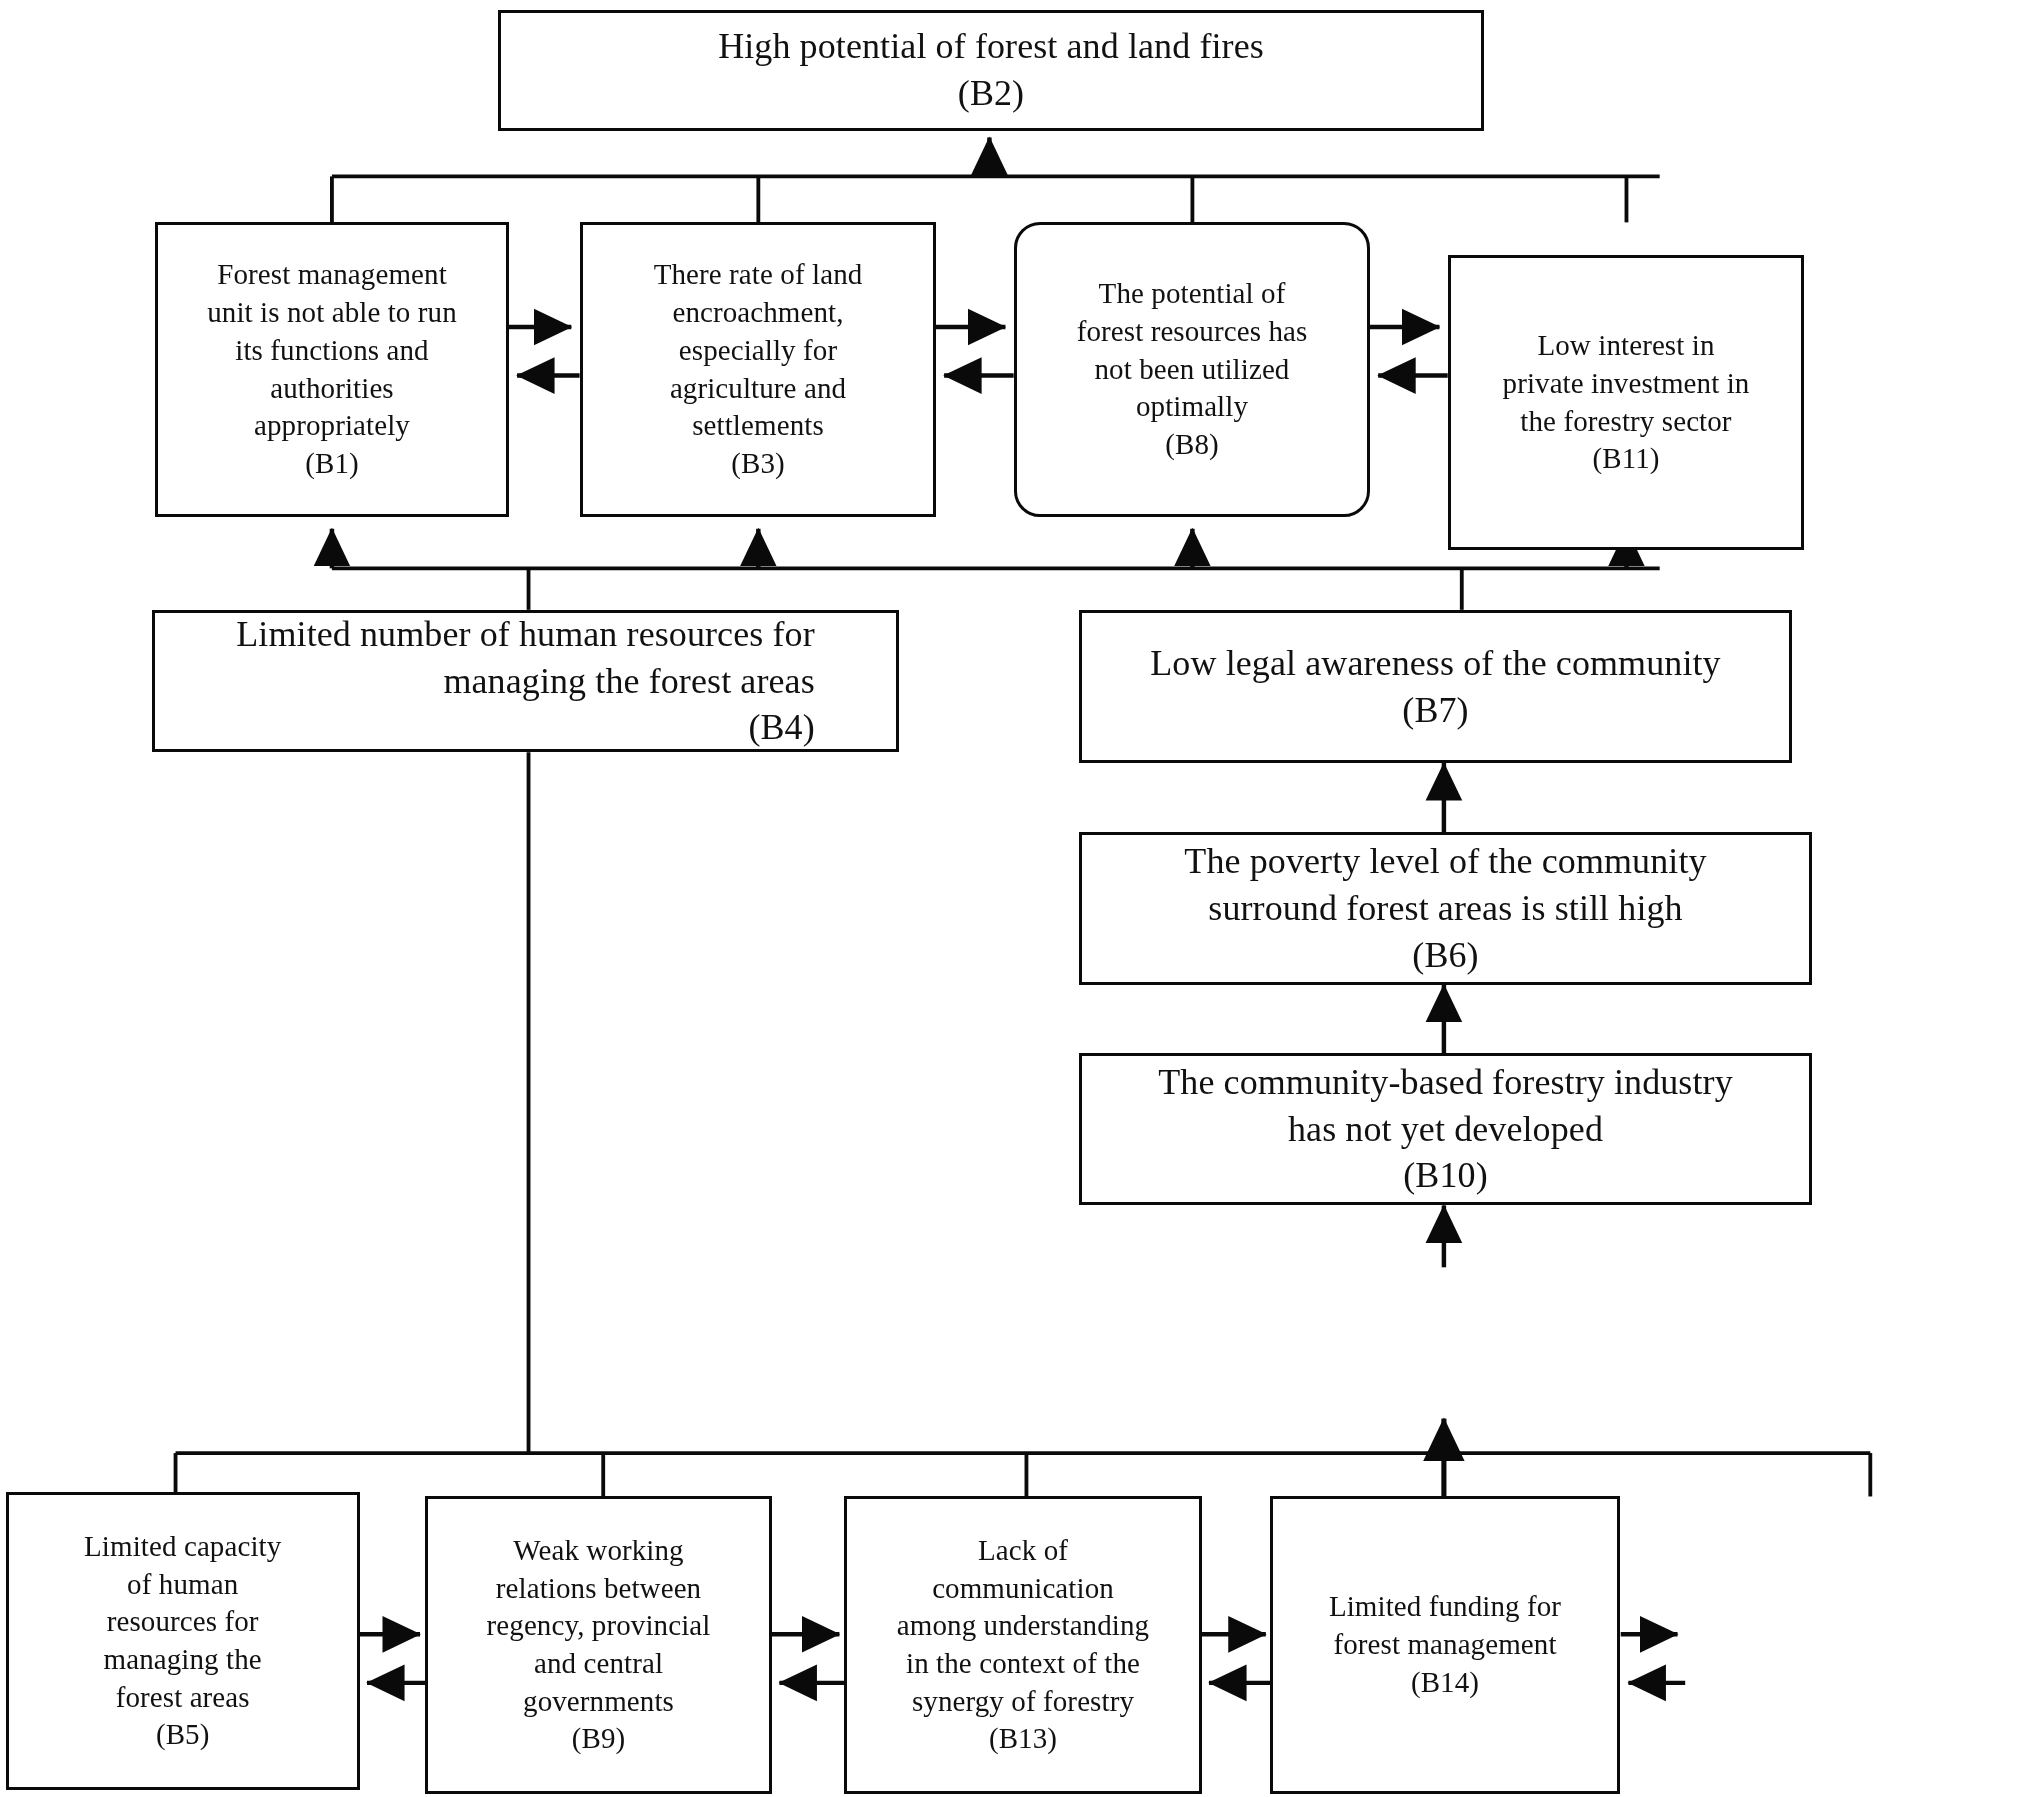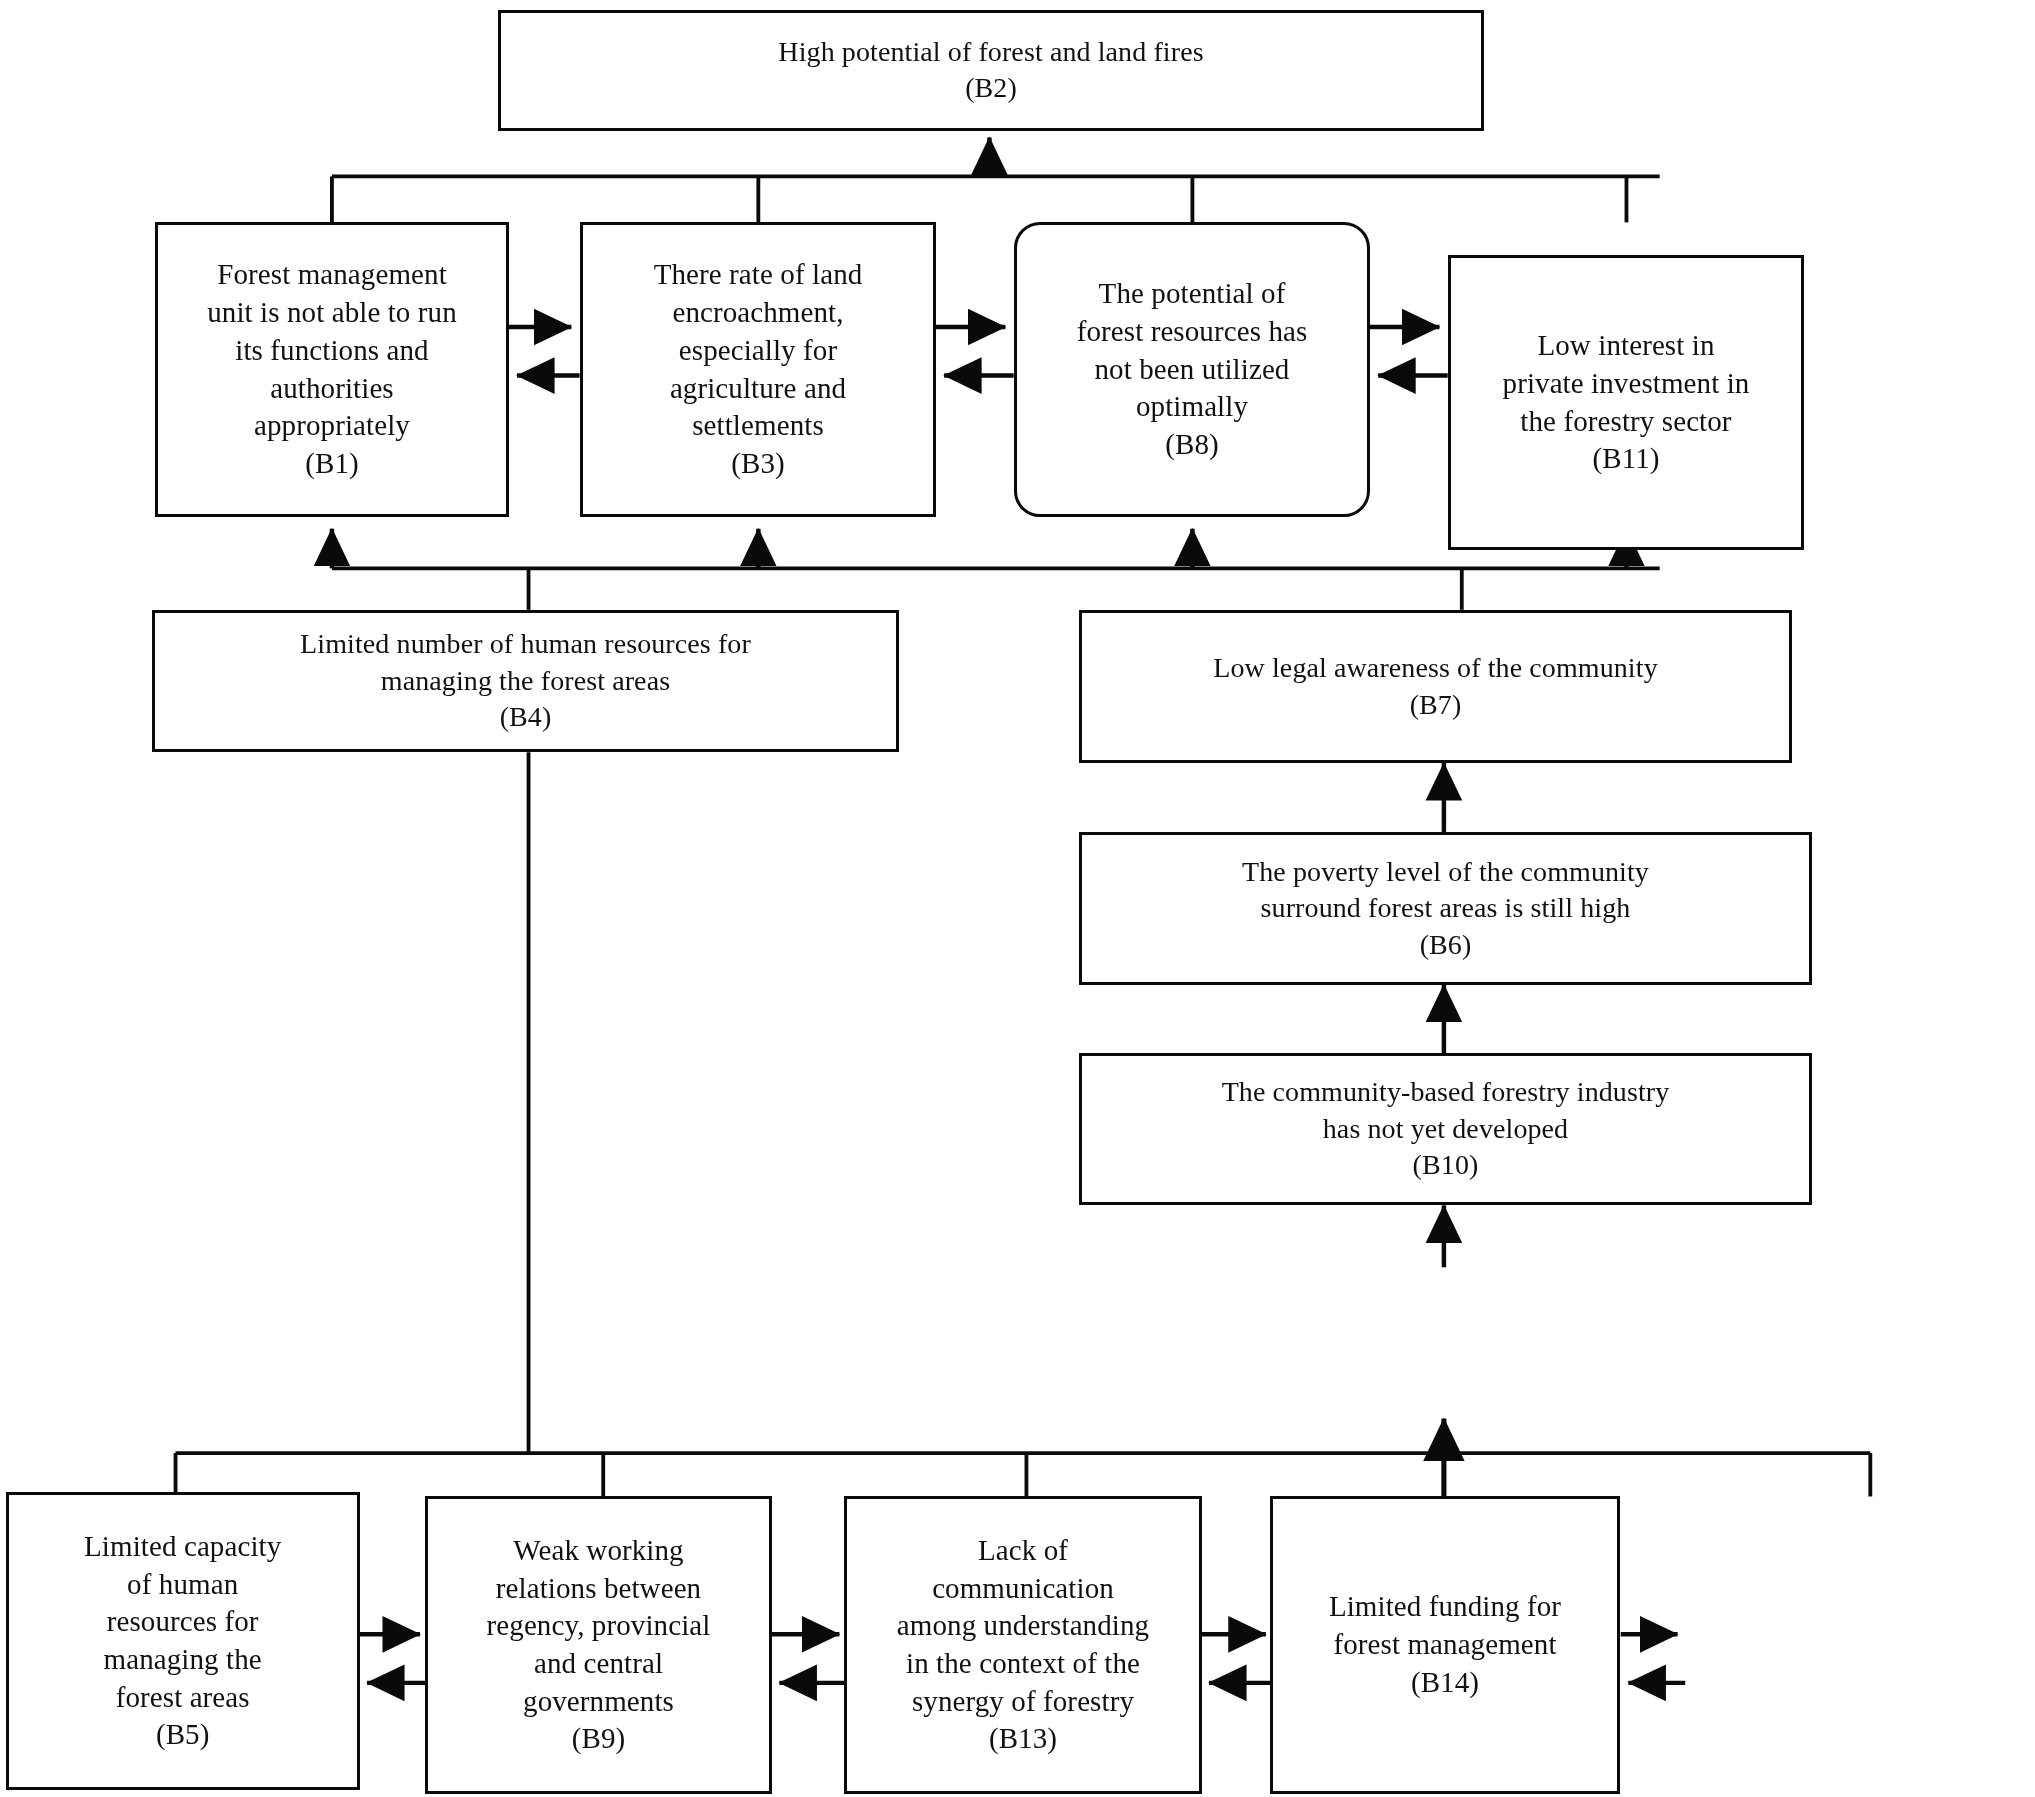--- a/index.html
+++ b/index.html
@@ -25,21 +25,21 @@
     z-index:5;
   }
   .node .txt{
     display:block;
     padding:0 9px;
     line-height:1.30;
     font-size:29px;
     white-space:pre-line;
     letter-spacing:0.1px;
   }
-  .node.wide .txt{font-size:28px;}
+  .node.wide .txt{font-size:36px;}
 </style>
 </head>
 <body>
 
 <div id="page">
 
   <svg id="wires" viewBox="0 0 3188 2816" xmlns="http://www.w3.org/2000/svg">
     <defs>
       <marker id="ah" markerWidth="9" markerHeight="9" refX="8.4" refY="4.5" orient="auto" markerUnits="strokeWidth">
         <path d="M0,0.4 L8.6,4.5 L0,8.6 z" fill="#0a0a0a"></path>
@@ -129,21 +129,21 @@
 (B8)</span>
   </div>
 
   <div class="node" style="left:1448px;top:222px;width:356px;height:295px;margin-top:33px;">
     <span class="txt">Low interest in
 private investment in
 the forestry sector
 (B11)</span>
   </div>
 
-  <div class="node wide" style="left:152px;top:610px;width:747px;height:142px;">
+  <div class="node wide" style="left:152px;top:610px;width:747px;height:142px;text-align:right;">
     <span class="txt">Limited number of human resources for
 managing the forest areas
 (B4)</span>
   </div>
 
   <div class="node wide" style="left:1079px;top:610px;width:713px;height:153px;">
     <span class="txt">Low legal awareness of the community
 (B7)</span>
   </div>
 

